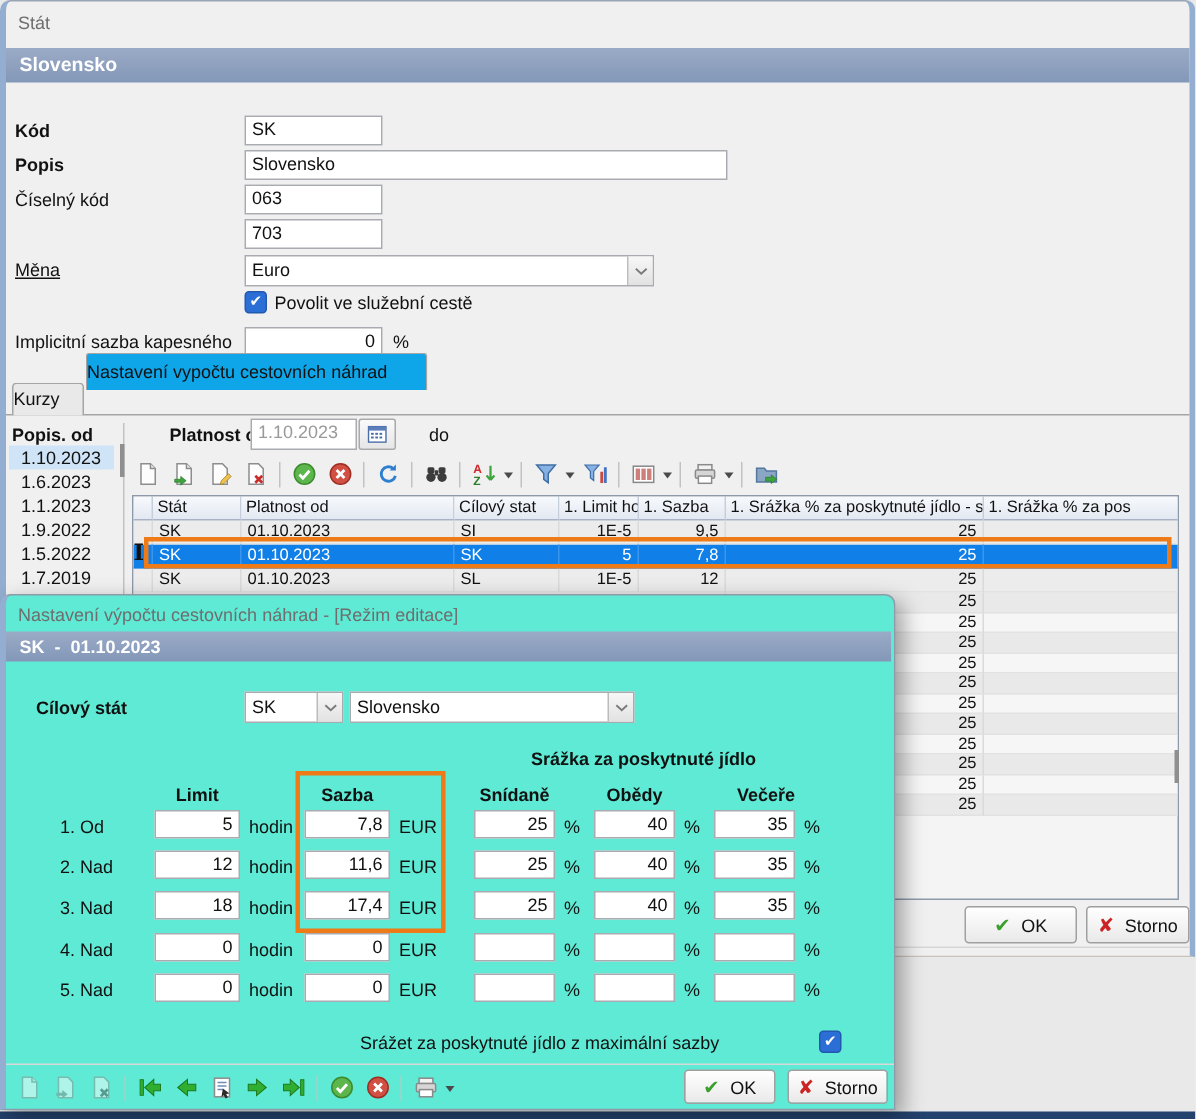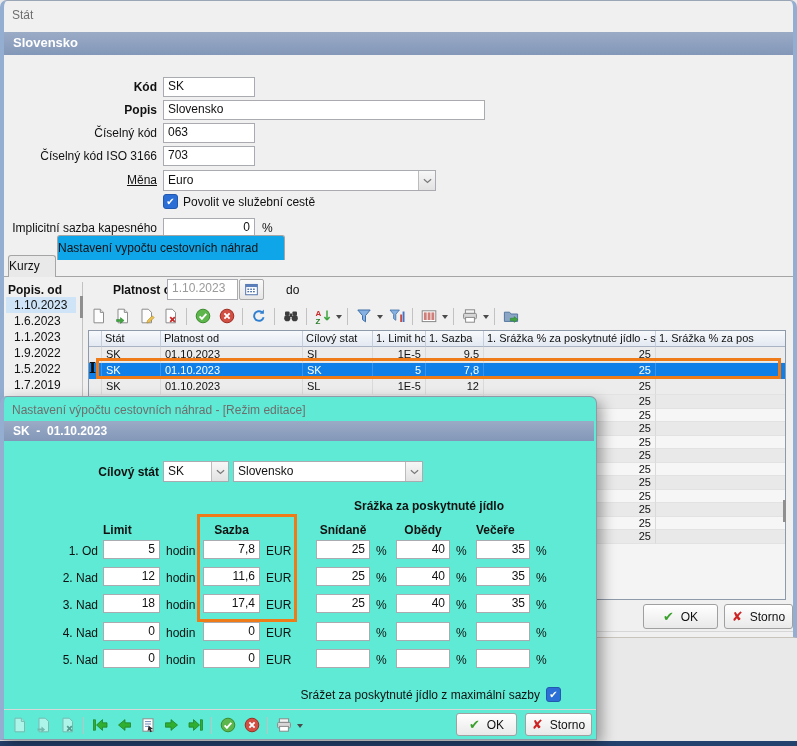--- a/index.html
+++ b/index.html
@@ -7,21 +7,21 @@
   #app{position:relative;width:797px;height:746px;background:#e9e9e9;
        font-family:"Liberation Sans","DejaVu Sans",sans-serif;color:#111;overflow:hidden}
   .abs{position:absolute}
   .win{background:#f0f0f0;border:1px solid #9aa6b6;border-left:4px solid #93aed0;
        border-right:4px solid #93aed0;border-radius:7px 7px 0 0}
   #main-win{left:0;top:0;width:797px;height:638px;border-bottom:1px solid #c9c4bb}
   .titletext{font-size:12px;color:#6e6e6e;white-space:nowrap}
   .hdrbar{background:linear-gradient(#9aabc6,#8397b8);color:#fff;font-weight:bold;
           font-size:13px;line-height:22px;padding-left:9px;white-space:pre}
   .lbl{font-size:12px;line-height:20px;white-space:nowrap}
-  .r{text-align:right}.b{font-weight:bold}.u{text-decoration:underline}
+  .r{text-align:left}.b{font-weight:bold}.u{text-decoration:underline}
   .input{background:#fff;border:1px solid #a9abb0;font-size:12px;line-height:17px;
          padding:0 4px;height:20px;white-space:nowrap;overflow:hidden}
   .num{text-align:right}
   .gray-d{color:#9a9a9a}
   .combo{background:#fff;border:1px solid #a9abb0;display:flex;align-items:stretch;height:21px}
   .combo .val{flex:1;font-size:12px;line-height:19px;padding:0 4px;overflow:hidden;white-space:nowrap}
   .combo .cbtn{width:17px;background:linear-gradient(#f7f7f7,#e2e2e2);border-left:1px solid #bcbcbc;
                display:flex;align-items:center;justify-content:center}
   .chk{width:15px;height:15px;background:#2b6fd6;border:1px solid #2258ae;border-radius:3px;
        color:#fff;font-size:10px;line-height:13px;text-align:center}
@@ -73,21 +73,20 @@
 
   <div class="abs lbl r b" style="left:10px;top:77px;width:147px">Kód</div>
   <div class="abs input" style="left:163px;top:77px;width:92px">SK</div>
 
   <div class="abs lbl r b" style="left:10px;top:100px;width:147px">Popis</div>
   <div class="abs input" style="left:163px;top:100px;width:322px">Slovensko</div>
 
   <div class="abs lbl r" style="left:10px;top:123px;width:147px">Číselný kód</div>
   <div class="abs input" style="left:163px;top:123px;width:92px">063</div>
 
-  <div class="abs lbl r" style="left:10px;top:146px;width:147px">Číselný kód ISO 3166</div>
   <div class="abs input" style="left:163px;top:146px;width:92px">703</div>
 
   <div class="abs lbl r u" style="left:10px;top:170px;width:147px">Měna</div>
   <div class="abs combo" style="left:163px;top:170px;width:273px">
     <div class="val">Euro</div>
     <div class="cbtn">
       <svg viewBox="0 0 10 6" width="9" height="6">
           <path d="M1 1l4 3.6L9 1" stroke="#7a7a7a" fill="none" stroke-width="1.4"></path>
         </svg>
     </div>
@@ -370,25 +369,25 @@
       <div class="val">Slovensko</div>
       <div class="cbtn">
         <svg viewBox="0 0 10 6" width="9" height="6">
             <path d="M1 1l4 3.6L9 1" stroke="#7a7a7a" fill="none" stroke-width="1.4"></path>
           </svg>
       </div>
     </div>
 
     <div class="abs mlbl b" style="left:300px;top:100px;width:250px;text-align:center">Srážka za poskytnuté jídlo</div>
 
-    <div class="abs mlbl b" style="left:99px;top:124px;width:57px;text-align:left">Limit</div>
+    <div class="abs mlbl b" style="left:99px;top:124px;width:57px;text-align:center">Limit</div>
     <div class="abs mlbl b" style="left:199px;top:124px;width:57px;text-align:center">Sazba</div>
     <div class="abs mlbl b" style="left:312px;top:124px;width:54px;text-align:center">Snídaně</div>
     <div class="abs mlbl b" style="left:392px;top:124px;width:54px;text-align:center">Obědy</div>
-    <div class="abs mlbl b" style="left:472px;top:124px;width:54px;text-align:left">Večeře</div>
+    <div class="abs mlbl b" style="left:472px;top:124px;width:54px;text-align:right">Večeře</div>
 
     <div class="abs mlbl r" style="left:36px;top:145px;width:58px">1. Od</div>
     <div class="abs input num" style="left:99px;top:143px;width:57px;height:19px">5</div>
     <div class="abs mlbl" style="left:162px;top:145px">hodin</div>
     <div class="abs input num" style="left:199px;top:143px;width:57px;height:19px">7,8</div>
     <div class="abs mlbl" style="left:262px;top:145px">EUR</div>
     <div class="abs input num" style="left:312px;top:143px;width:54px;height:19px">25</div>
     <div class="abs mlbl" style="left:372px;top:145px">%</div>
     <div class="abs input num" style="left:392px;top:143px;width:54px;height:19px">40</div>
     <div class="abs mlbl" style="left:452px;top:145px">%</div>

